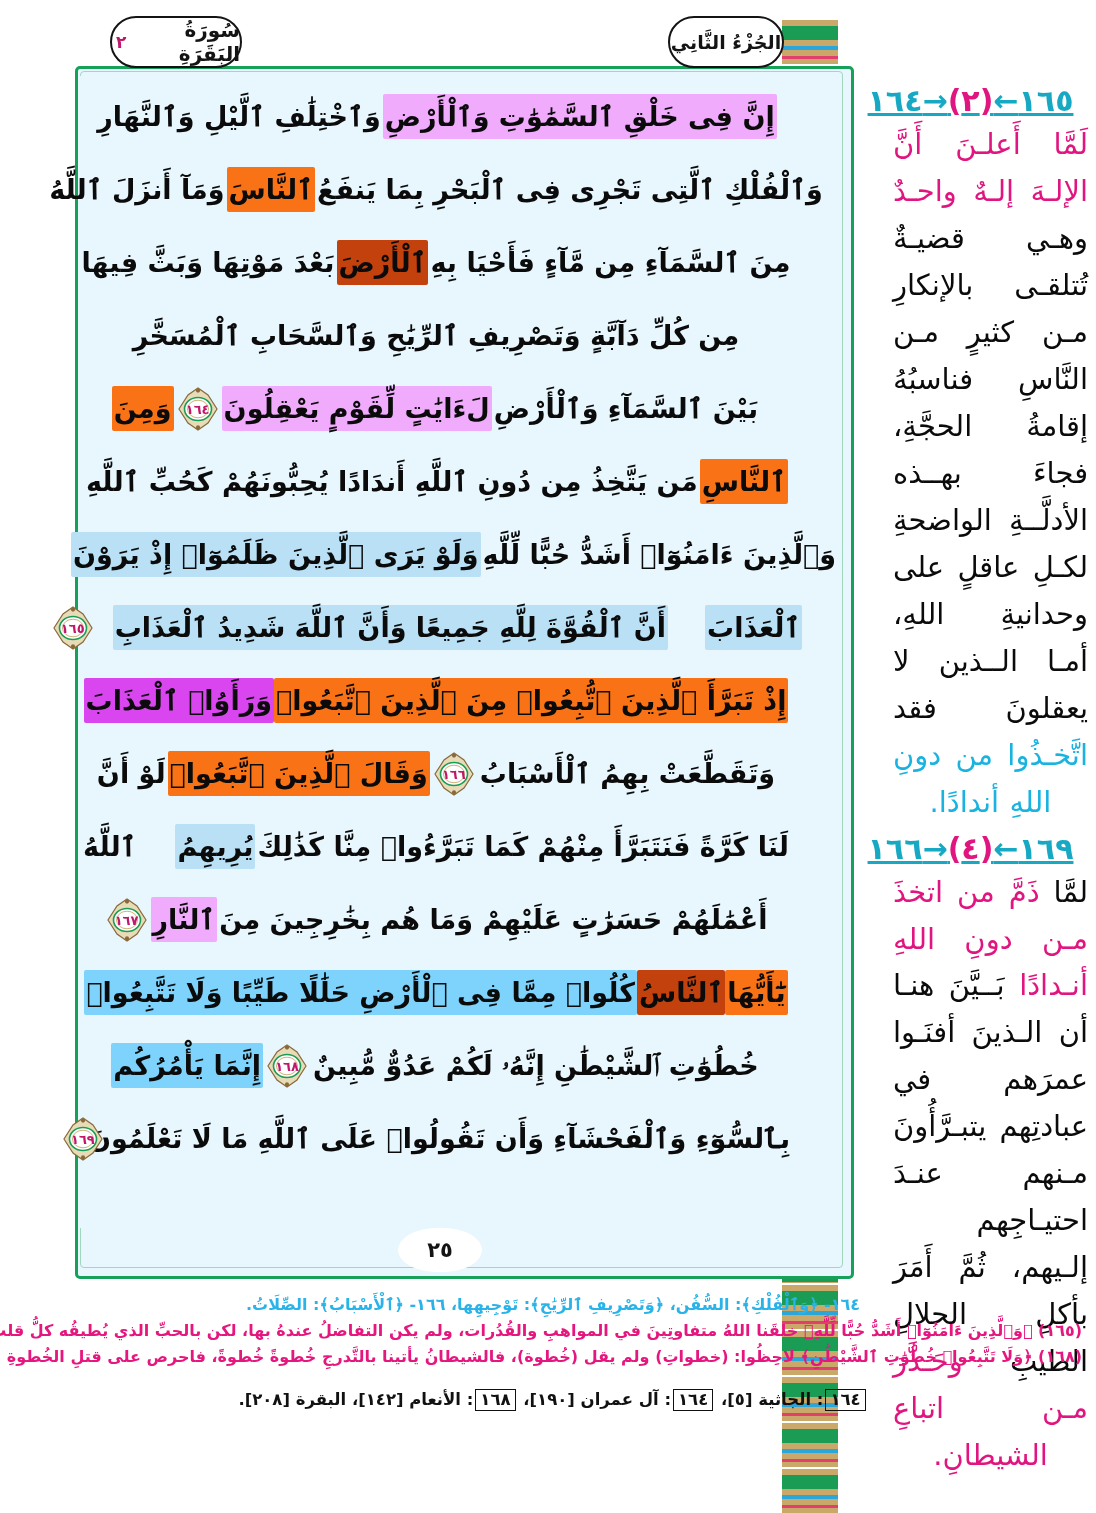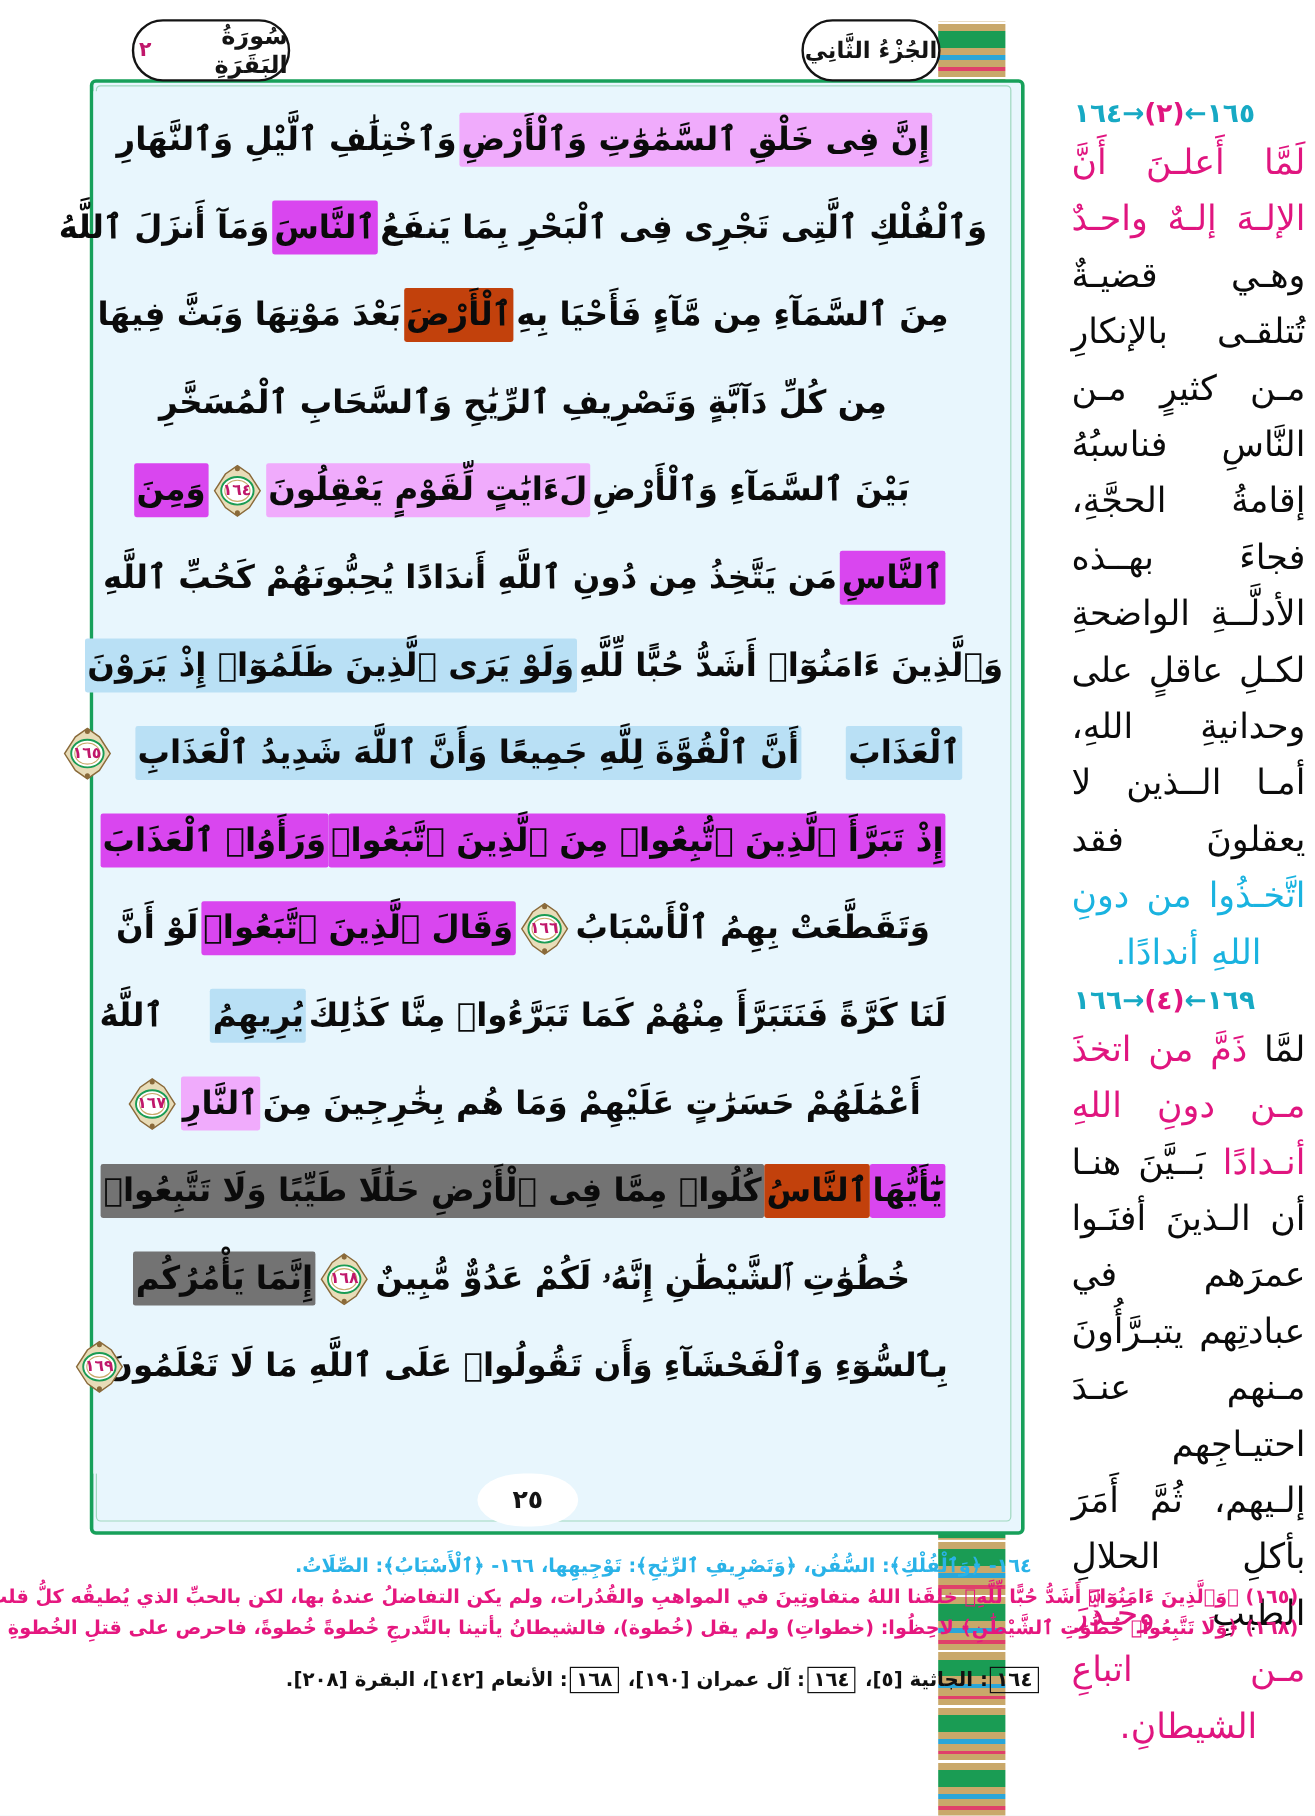--- a/index.html
+++ b/index.html
@@ -71,24 +71,24 @@
     white-space:nowrap;
     direction:rtl;
     font-family:"DejaVu Sans","Liberation Sans",sans-serif;
     font-size:27px;font-weight:bold;color:#0b0b0b;
     letter-spacing:-0.5px;
     overflow:visible;
   }
   .qline .seg{padding:3px 2px;border-radius:2px;line-height:1.45;}
   .hl-pink  {background:#f0abfc;}
   .hl-pink2 {background:#c2410c;}
-  .hl-yellow{background:#d946ef;}
+  .hl-yellow{background:#f97316;}
   .hl-yel2  {background:#d946ef;}
   .hl-blue  {background:#b9e0f5;margin-left:37px;}
-  .hl-green {background:#737373;}
+  .hl-green {background:#7dd3fc;}
   .hl-none  {background:transparent;}
 
   
   .ayah{
     display:inline-block;position:relative;
     width:42px;height:44px;margin:0 3px;vertical-align:middle;
   }
   .ayah .rosette{
     position:absolute;left:50%;top:50%;transform:translate(-50%,-50%);
     width:42px;height:44px;
@@ -110,23 +110,24 @@
     font-family:"DejaVu Sans","Liberation Sans",sans-serif;
   }
 
   
   .tafsir{
     position:absolute;right:8px;top:84px;width:235px;
     direction:rtl;text-align:center;
     font-family:"DejaVu Sans","Liberation Sans",sans-serif;
   }
   .taf-range{
-    font-size:22px;font-weight:bold;color:#17a9c4;
+    font-size:30px;font-weight:bold;color:#17a9c4;
     letter-spacing:-1px;margin-bottom:4px;line-height:1.1;
     direction:ltr;
+    text-decoration:underline;
   }
   .taf-range .pk{color:#e0157f;}
   .taf-body{
     font-size:29px;font-weight:normal;color:#0b0b0b;
     line-height:1.62;text-align:justify;text-align-last:center;
     word-spacing:1px;
     margin-left:40px;
   }
   .taf-body .pink{color:#e0157f;}
   .taf-body .cyan{color:#1ab3e0;}

